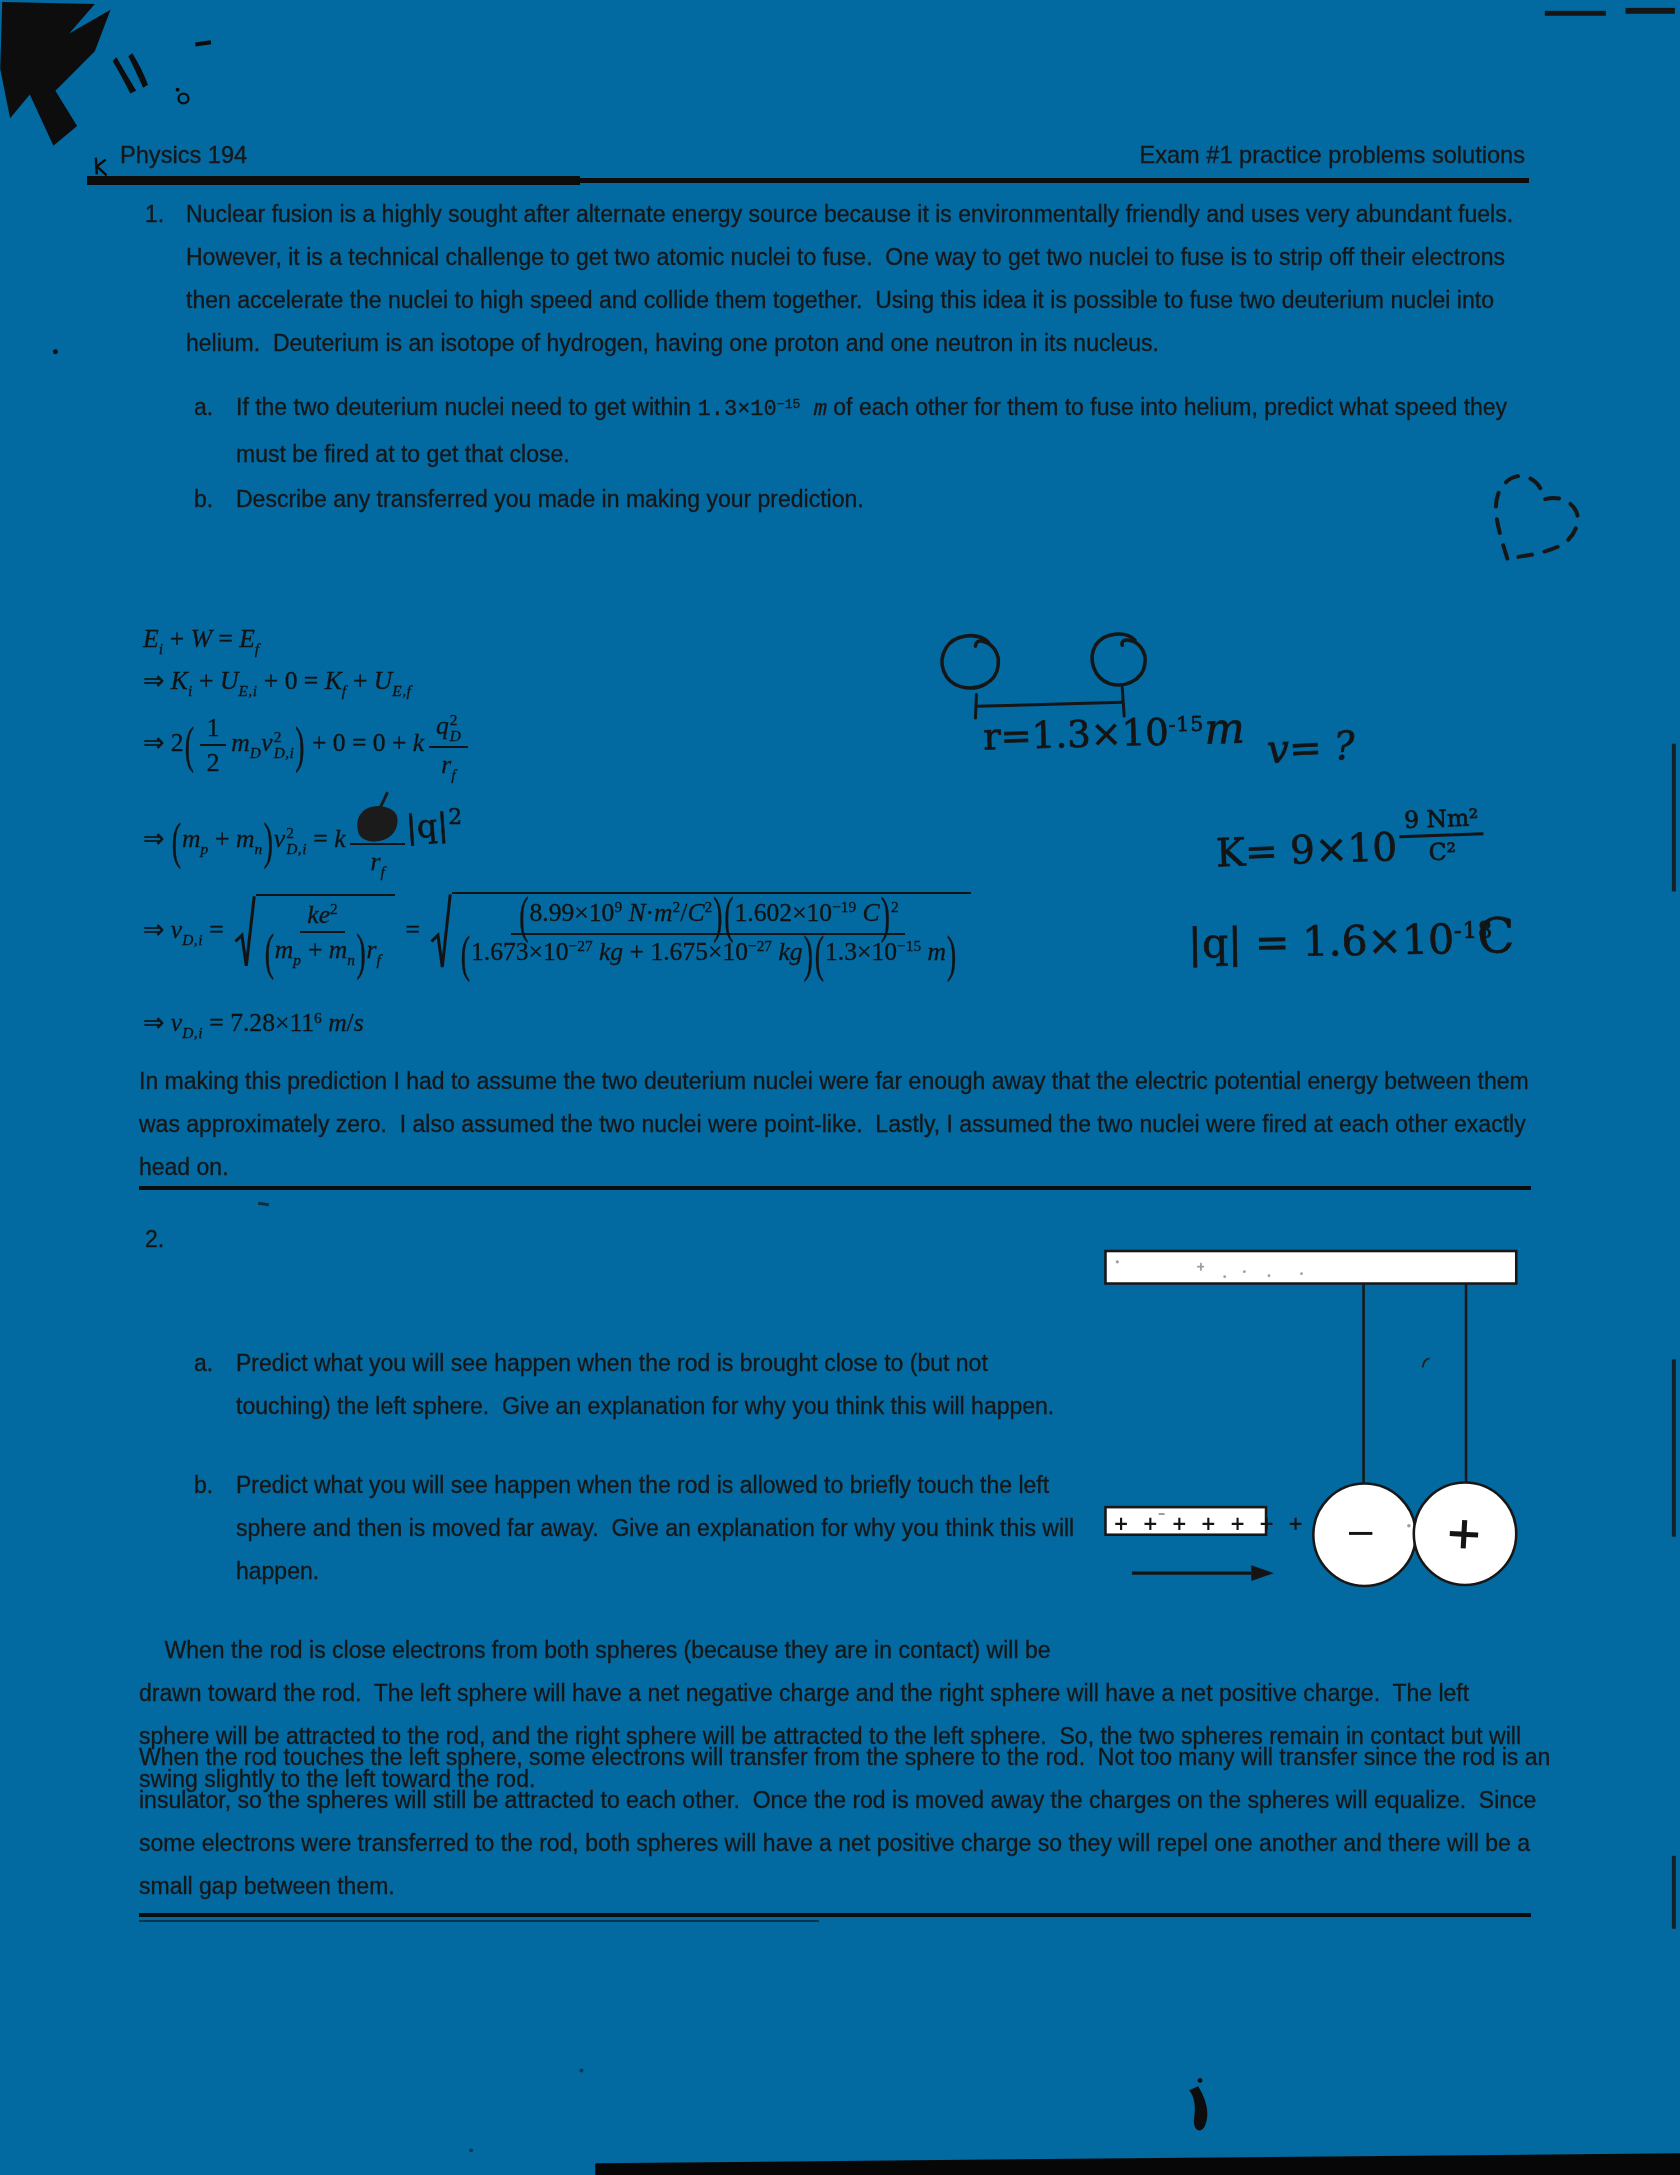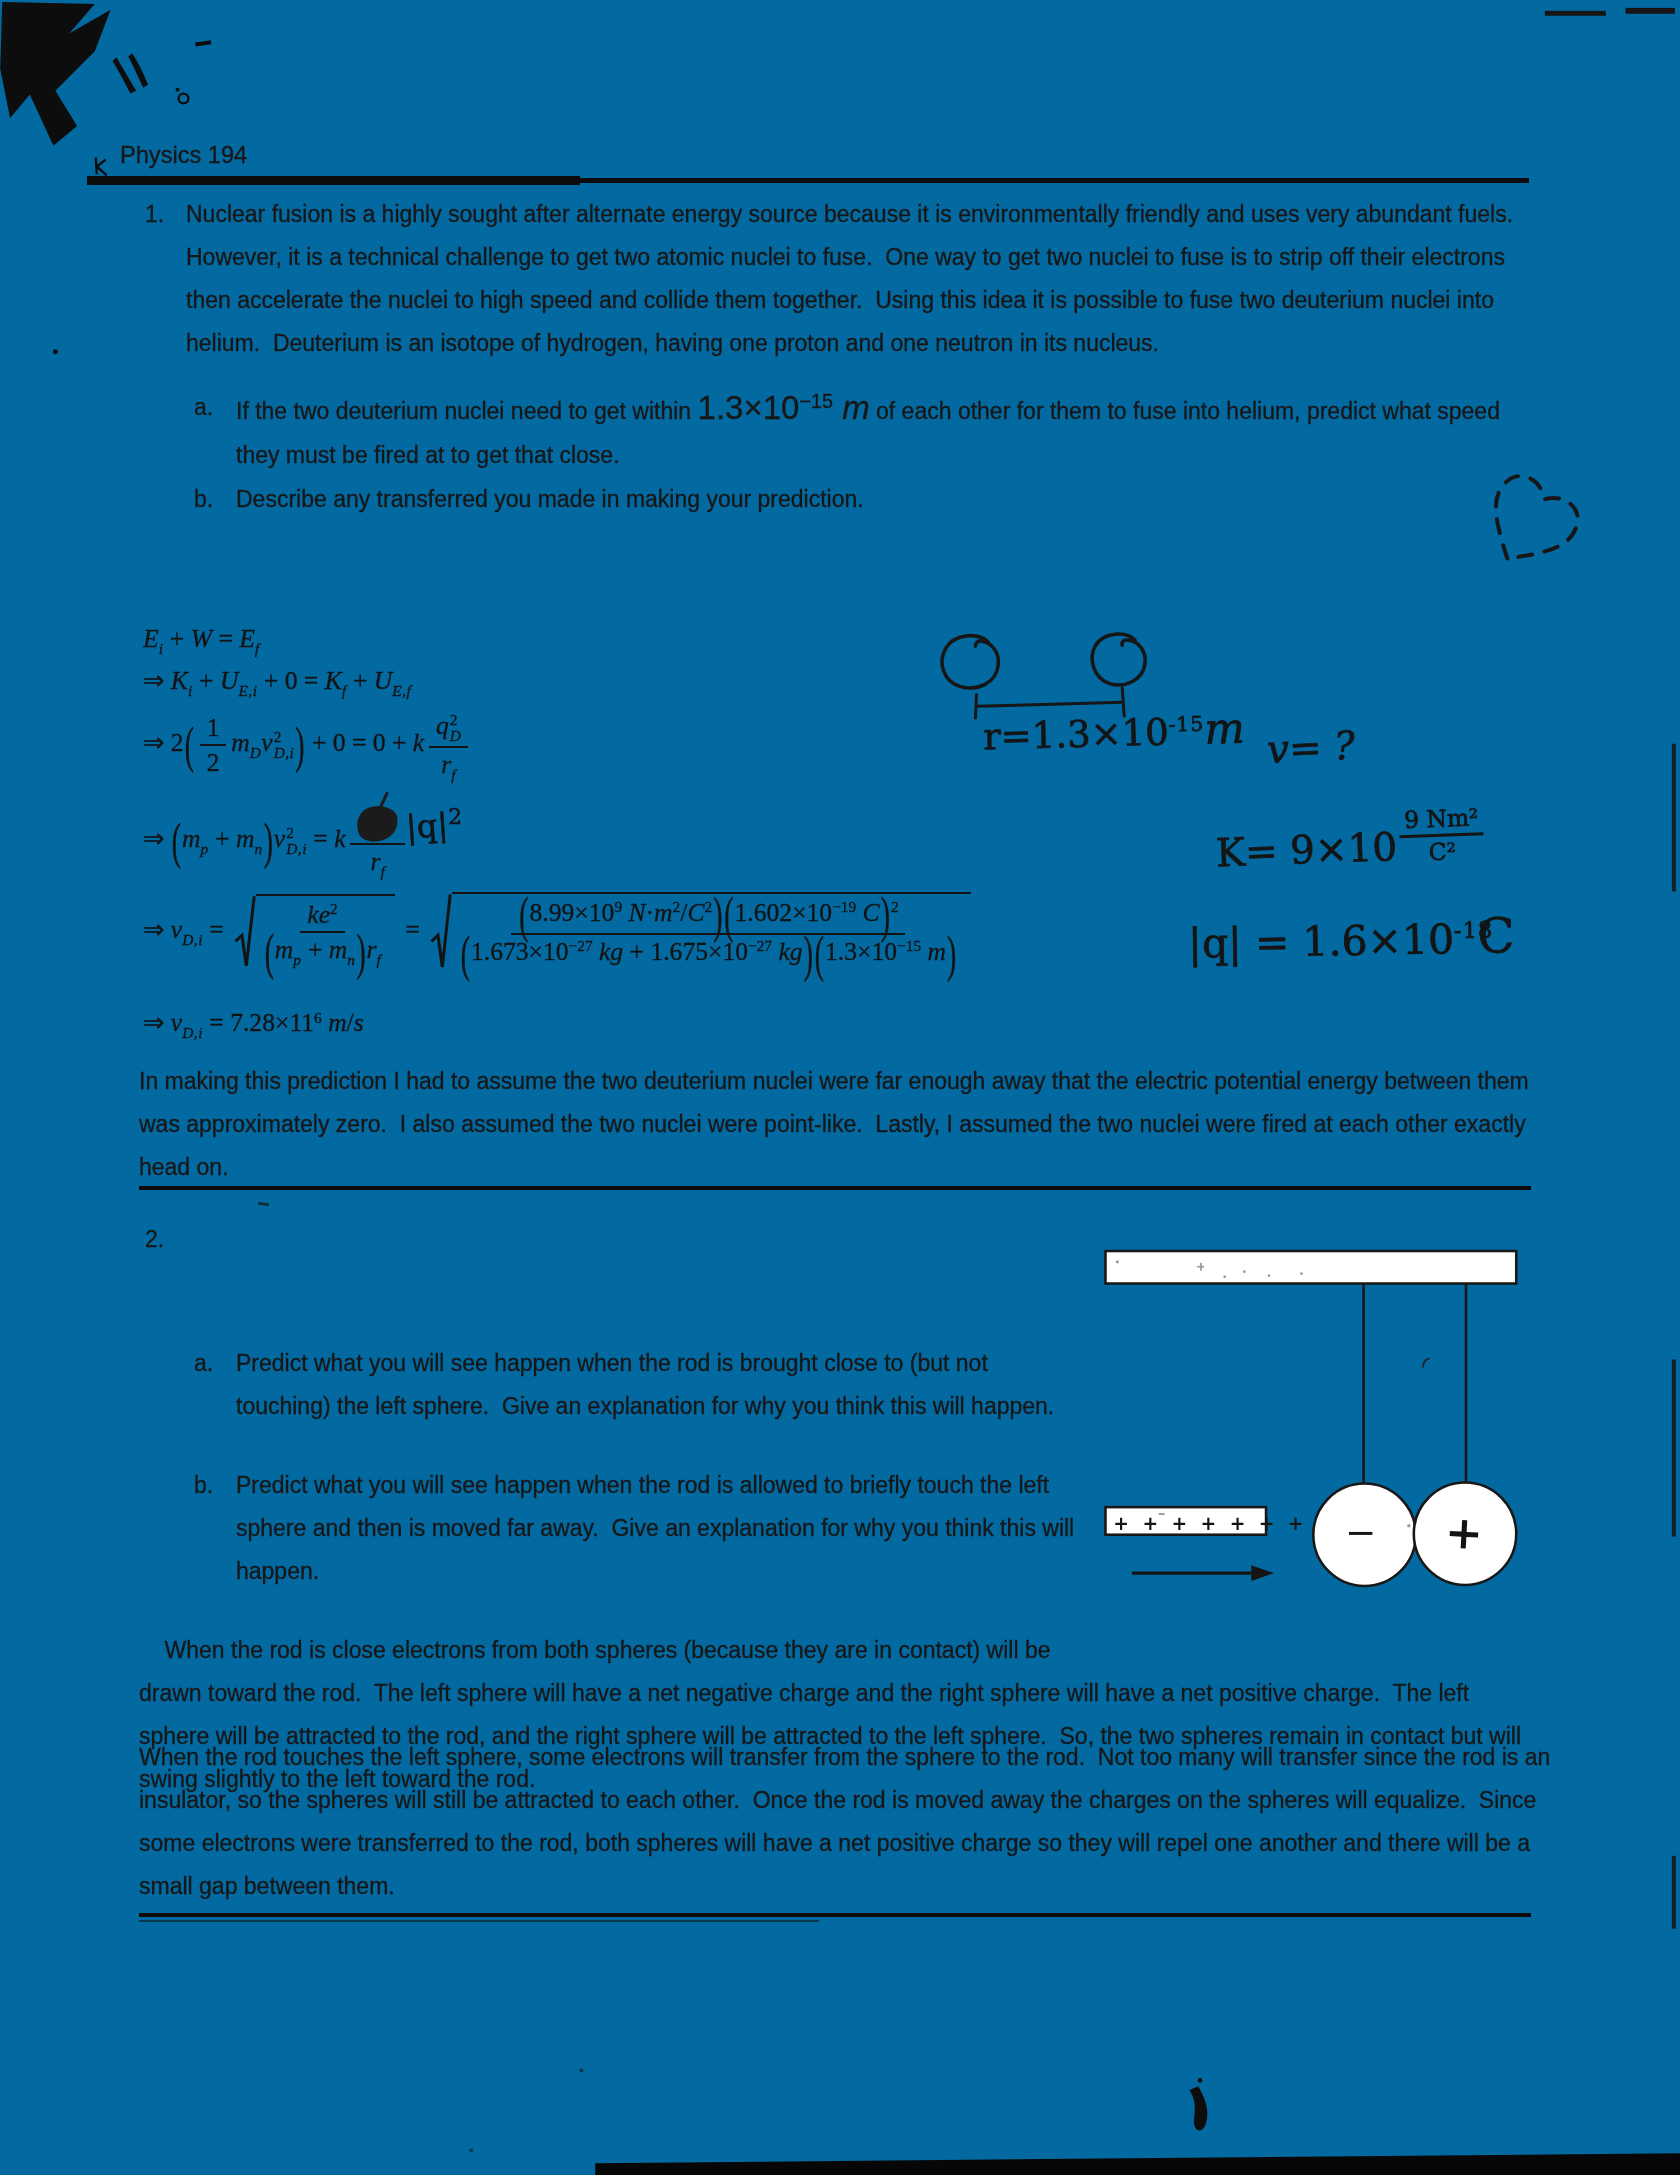--- a/index.html
+++ b/index.html
@@ -30,38 +30,39 @@
   .msqrt svg{width:21.7px;flex:none}
   .sqbody{border-top:2.8px solid #131313;display:inline-flex;align-items:flex-start;padding:3.9px 8.9px 2px 3px}
   .mhw{font-family:"DejaVu Serif",serif;display:inline-block;transform:rotate(-4deg);
        font-size:125%;margin-left:-3.9px;position:relative;top:-9.9px;-webkit-text-stroke:0.6px #131313}
   .mhwsup{font-family:"DejaVu Serif",serif;position:relative;top:-1.05em;font-size:85%;
           -webkit-text-stroke:0.5px #131313}
   .mblob{display:inline-block;width:41px;height:35px;background:#1b1b1b;vertical-align:middle;
          border-radius:46% 58% 52% 44%/55% 45% 60% 40%;transform:rotate(-10deg);position:relative}
   .mblob::after{content:"";position:absolute;left:26.6px;top:-13.8px;width:3px;height:25.6px;
          background:#1b1b1b;transform:rotate(35deg)}
-  .imath{font-family:Liberation Sans, sans-serif;font-size:33px;white-space:pre}
+  .imath{font-family:Liberation Mono, monospace;font-size:22px;white-space:pre}
   
   .hw{position:absolute;font-family:"DejaVu Serif",serif;color:#141414;white-space:pre;
       -webkit-text-stroke:0.7px #141414;}
   .hsup{font-size:55%;position:relative;top:-.65em;letter-spacing:1px}
   .kfrac{display:inline-flex;flex-direction:column;align-items:center;font-size:60%;line-height:1.12;
          position:relative;top:-.55em;margin-left:3px;vertical-align:middle}
   .kfrac .kn{padding:0 4.9px 2px;border-bottom:3px solid #141414}
   .kfrac .kd{padding-top:2px}
   .qc{font-size:118%;margin-left:-15.8px}
   svg.overlay{position:absolute;left:0;top:0;pointer-events:none}
 </style>
 </head>
 <body>
 
 <div class="page">
 
   <div class="t hdr" style="left:120px;top:141px;">Physics 194</div>
+  <div class="t hdr" style="left:887px;top:141px;width:638px;text-align:right;">Exam #1 practice problems solutions</div>
   <div class="rule" style="left:87px;top:178px;width:1442px;height:4.9px;"></div>
   <div class="rule" style="left:87px;top:176px;width:493px;height:8.9px;"></div>
 
   <div class="t" style="left:145px;top:193px;">1.</div>
   <div class="t" style="left:186px;top:193px;width:1369px;">Nuclear fusion is a highly sought after alternate energy source because it is environmentally friendly and uses very abundant fuels.  However, it is a technical challenge to get two atomic nuclei to fuse.  One way to get two nuclei to fuse is to strip off their electrons then accelerate the nuclei to high speed and collide them together.  Using this idea it is possible to fuse two deuterium nuclei into helium.  Deuterium is an isotope of hydrogen, having one proton and one neutron in its nucleus.</div>
 
   <div class="t" style="left:194px;top:386px;">a.</div>
   <div class="t" style="left:236px;top:386px;width:1305px;"><span>If the two deuterium nuclei need to get within </span><span class="imath"><span class="mr">1.3×10</span><span class="msup">−15</span><span class="mi"> m</span></span><span> of each other for them to fuse into helium, predict what speed they must be fired at to get that close.</span></div>
 
   <div class="t" style="left:194px;top:478px;">b.</div>

